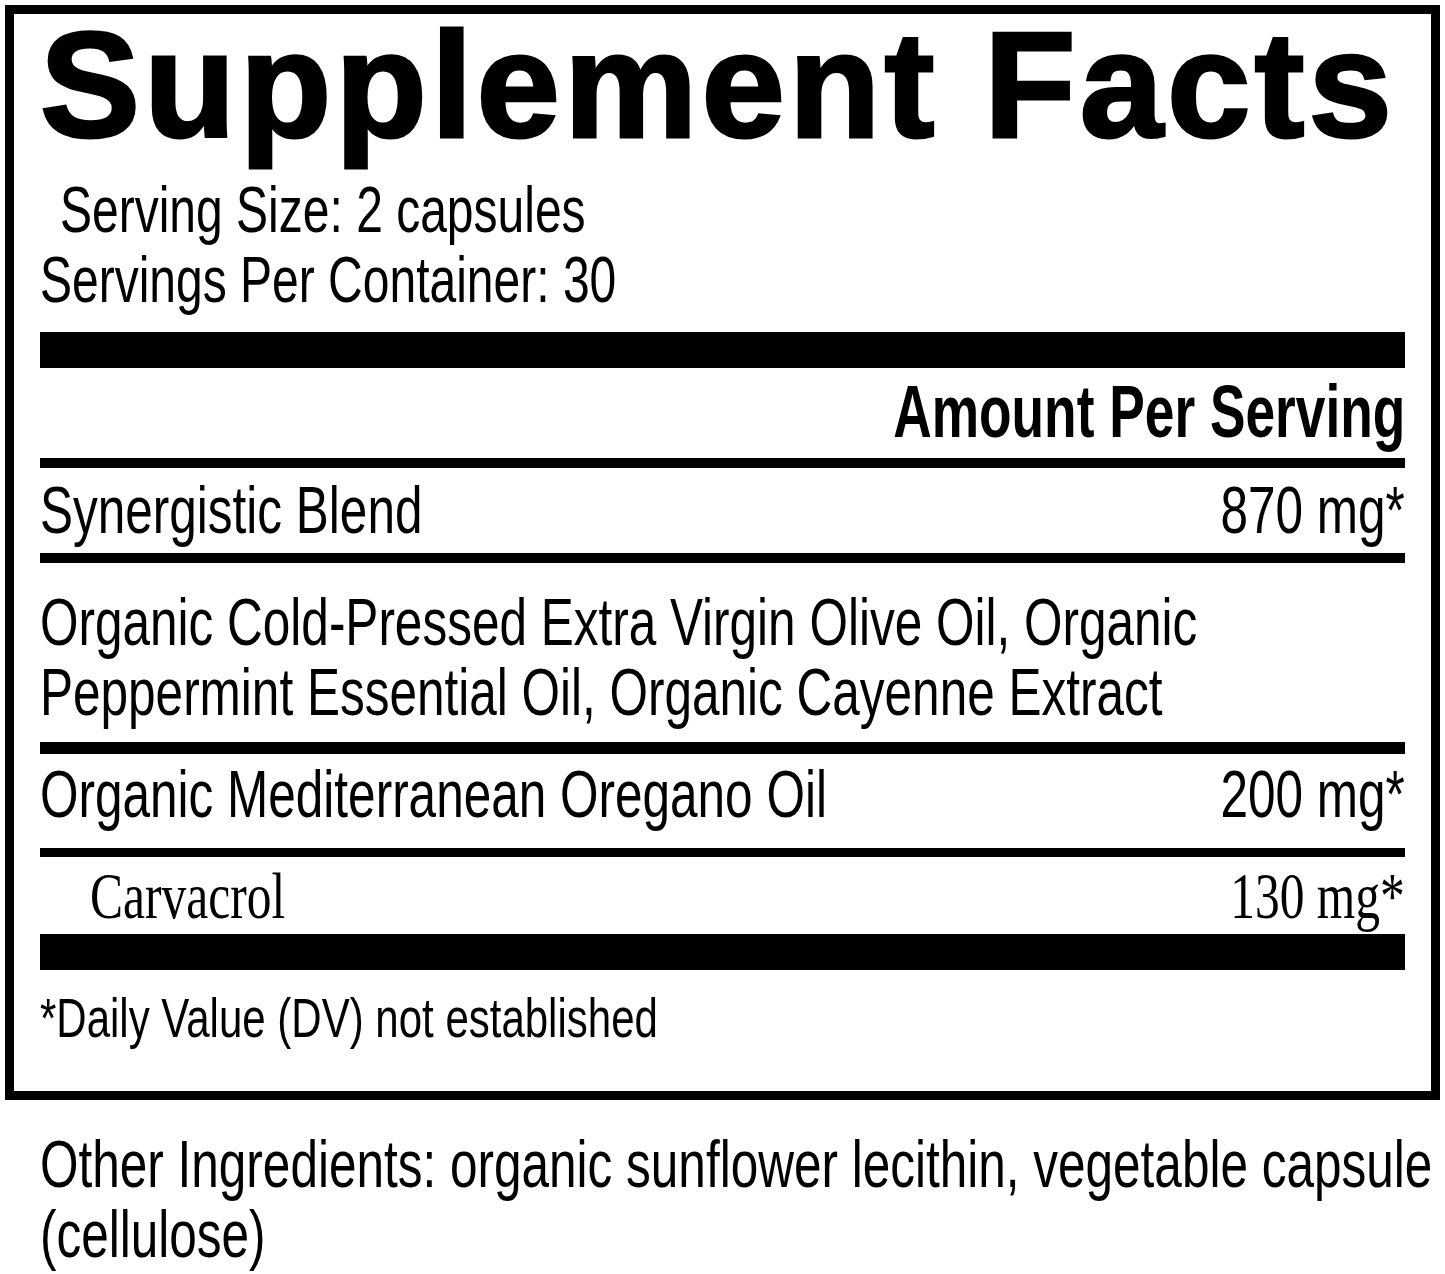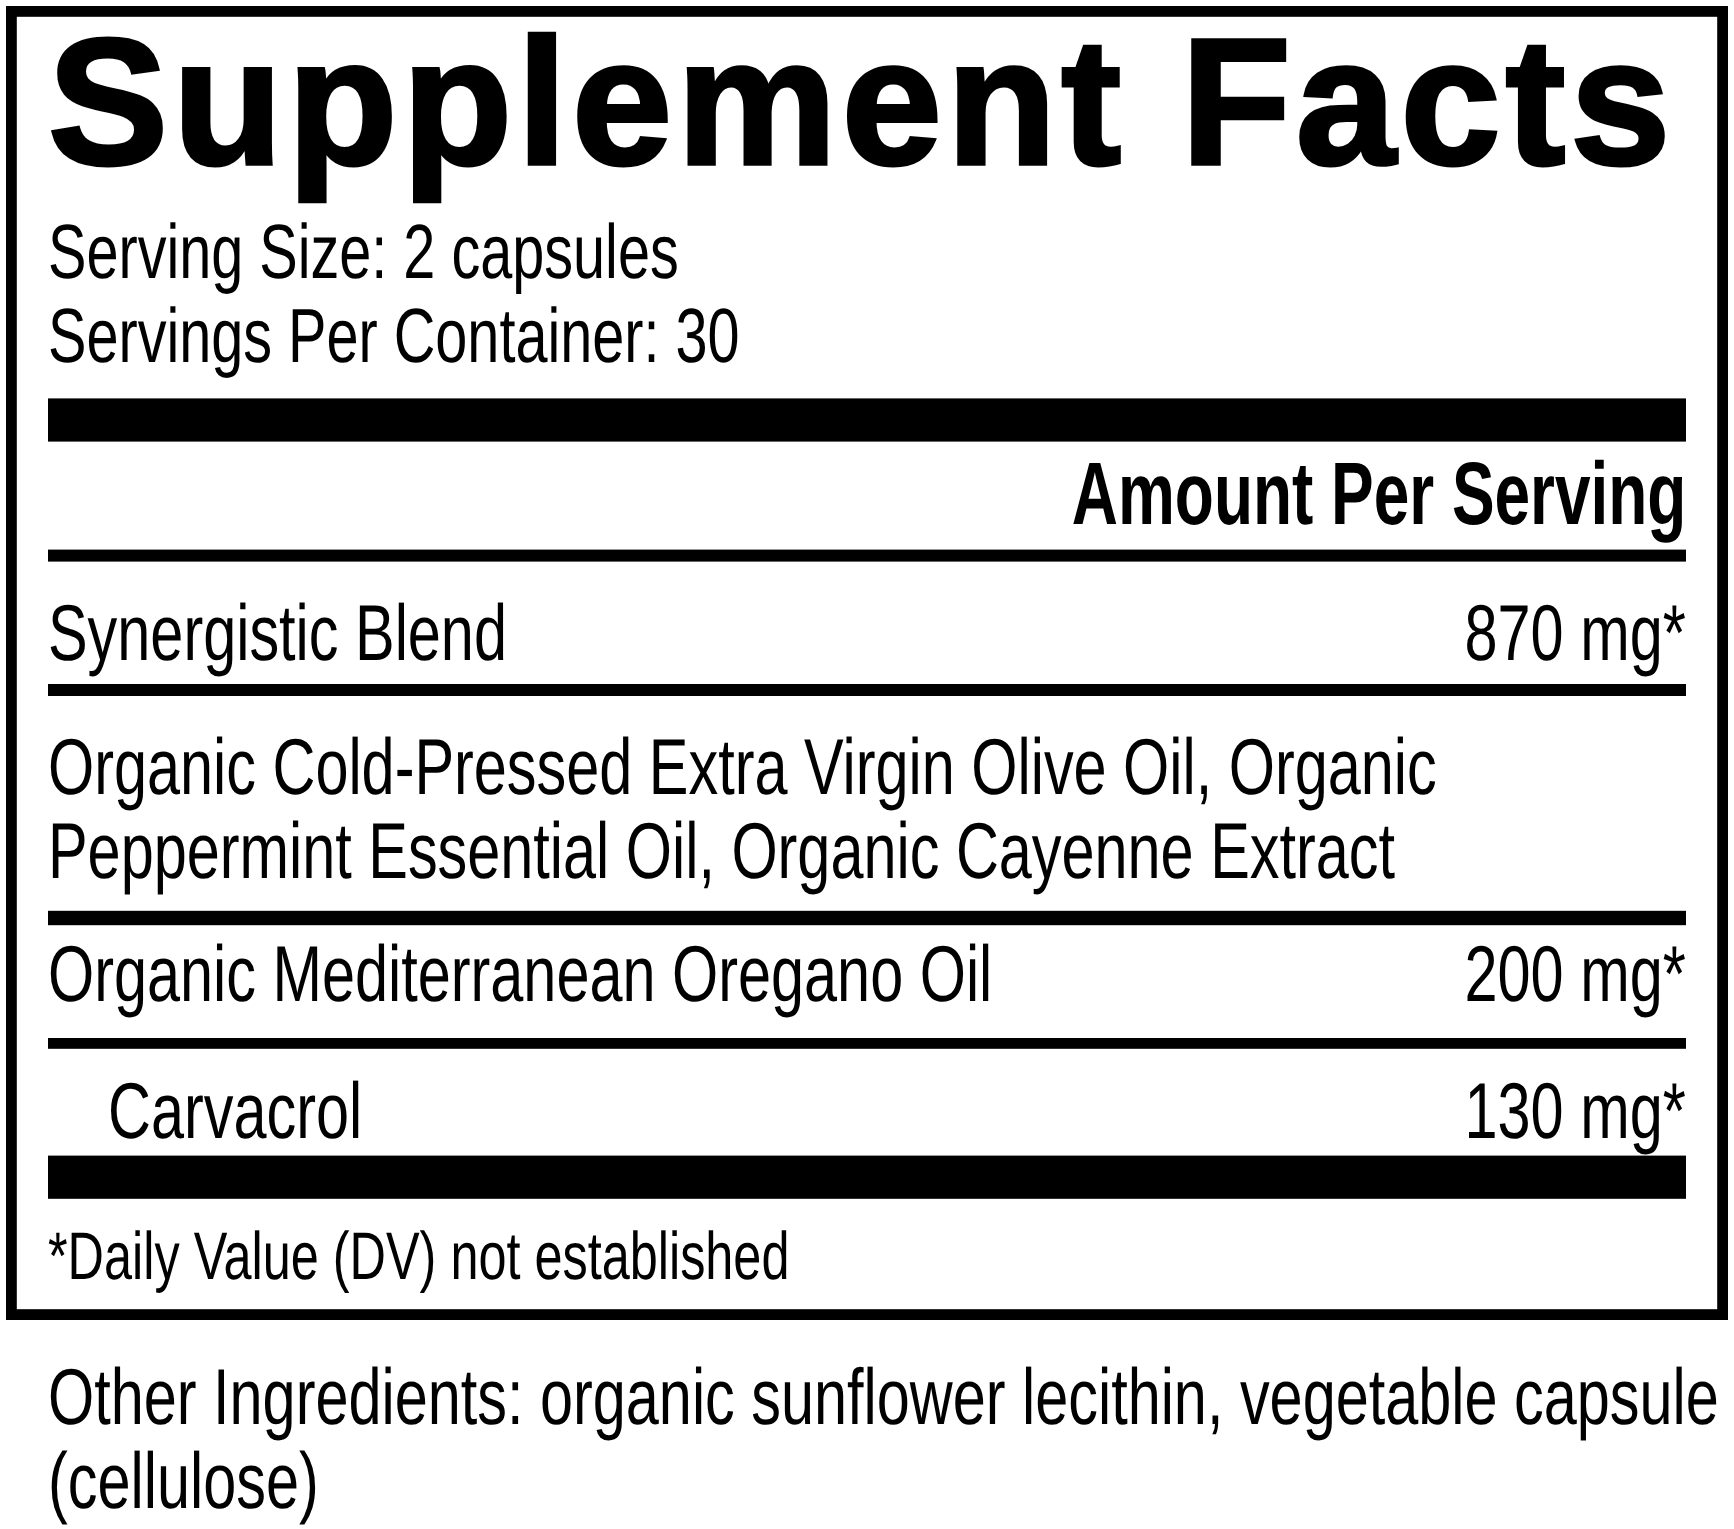--- a/index.html
+++ b/index.html
@@ -3,36 +3,36 @@
 <meta charset="utf-8">
 <style>
   html,body{margin:0;padding:0;background:#fff;}
   .page{position:relative;width:1445px;height:1274px;background:#fff;overflow:hidden;
         font-family:"Liberation Sans",sans-serif;color:#000;padding-left:12px;}
   .panel{position:absolute;left:5px;top:5px;width:1435px;height:1095px;box-sizing:border-box;
          border:9px solid #000;padding:0 26px;overflow:hidden;background:#fff;}
   .title{font-size:150px;line-height:150px;font-weight:bold;letter-spacing:4px;white-space:nowrap;
          margin-top:-4px;-webkit-text-stroke:3px #000;}
   .serving{font-size:64px;line-height:70px;}
-  .serving.first{margin-top:15px;}
+  .serving.first{margin-top:15px;margin-left:20px;}
   .bar{background:#000;width:100%;}
   .bar.thick{height:36px;}
   .bar.t1{margin-top:17px;}
   .bar.t2{margin-top:3px;}
   .rule{background:#000;width:100%;}
   .rule.a{height:10px;margin-top:6px;}
   .rule.b{height:10px;margin-top:8px;}
   .rule.c{height:12px;margin-top:15px;}
   .rule.d{height:9px;margin-top:19px;}
   .aps{font-size:74px;line-height:80px;font-weight:bold;text-align:right;margin-top:4px;}
   .row{display:flex;justify-content:space-between;align-items:baseline;
        font-size:66px;line-height:70px;}
-  .row.r1{margin-top:24px;}
+  .row.r1{margin-top:7px;}
   .row.r2{margin-top:5px;}
-  .row.r3{margin-top:16px;padding-left:50px;}
+  .row.r3{margin-top:4px;padding-left:50px;font-family:Liberation Serif, serif;}
   .para{margin-top:24px;font-size:66px;line-height:70px;}
   .footnote{margin-top:13px;font-size:56px;line-height:70px;}
   .other{position:absolute;left:40px;top:1129px;font-size:66px;line-height:70px;}
   .cx{display:inline-block;transform:scaleX(0.75);transform-origin:0 50%;white-space:nowrap;}
   .cxr{display:inline-block;transform:scaleX(0.75);transform-origin:100% 50%;white-space:nowrap;}
   .aps .cxr{transform:scaleX(0.72);}
 </style>
 </head>
 <body>
 

